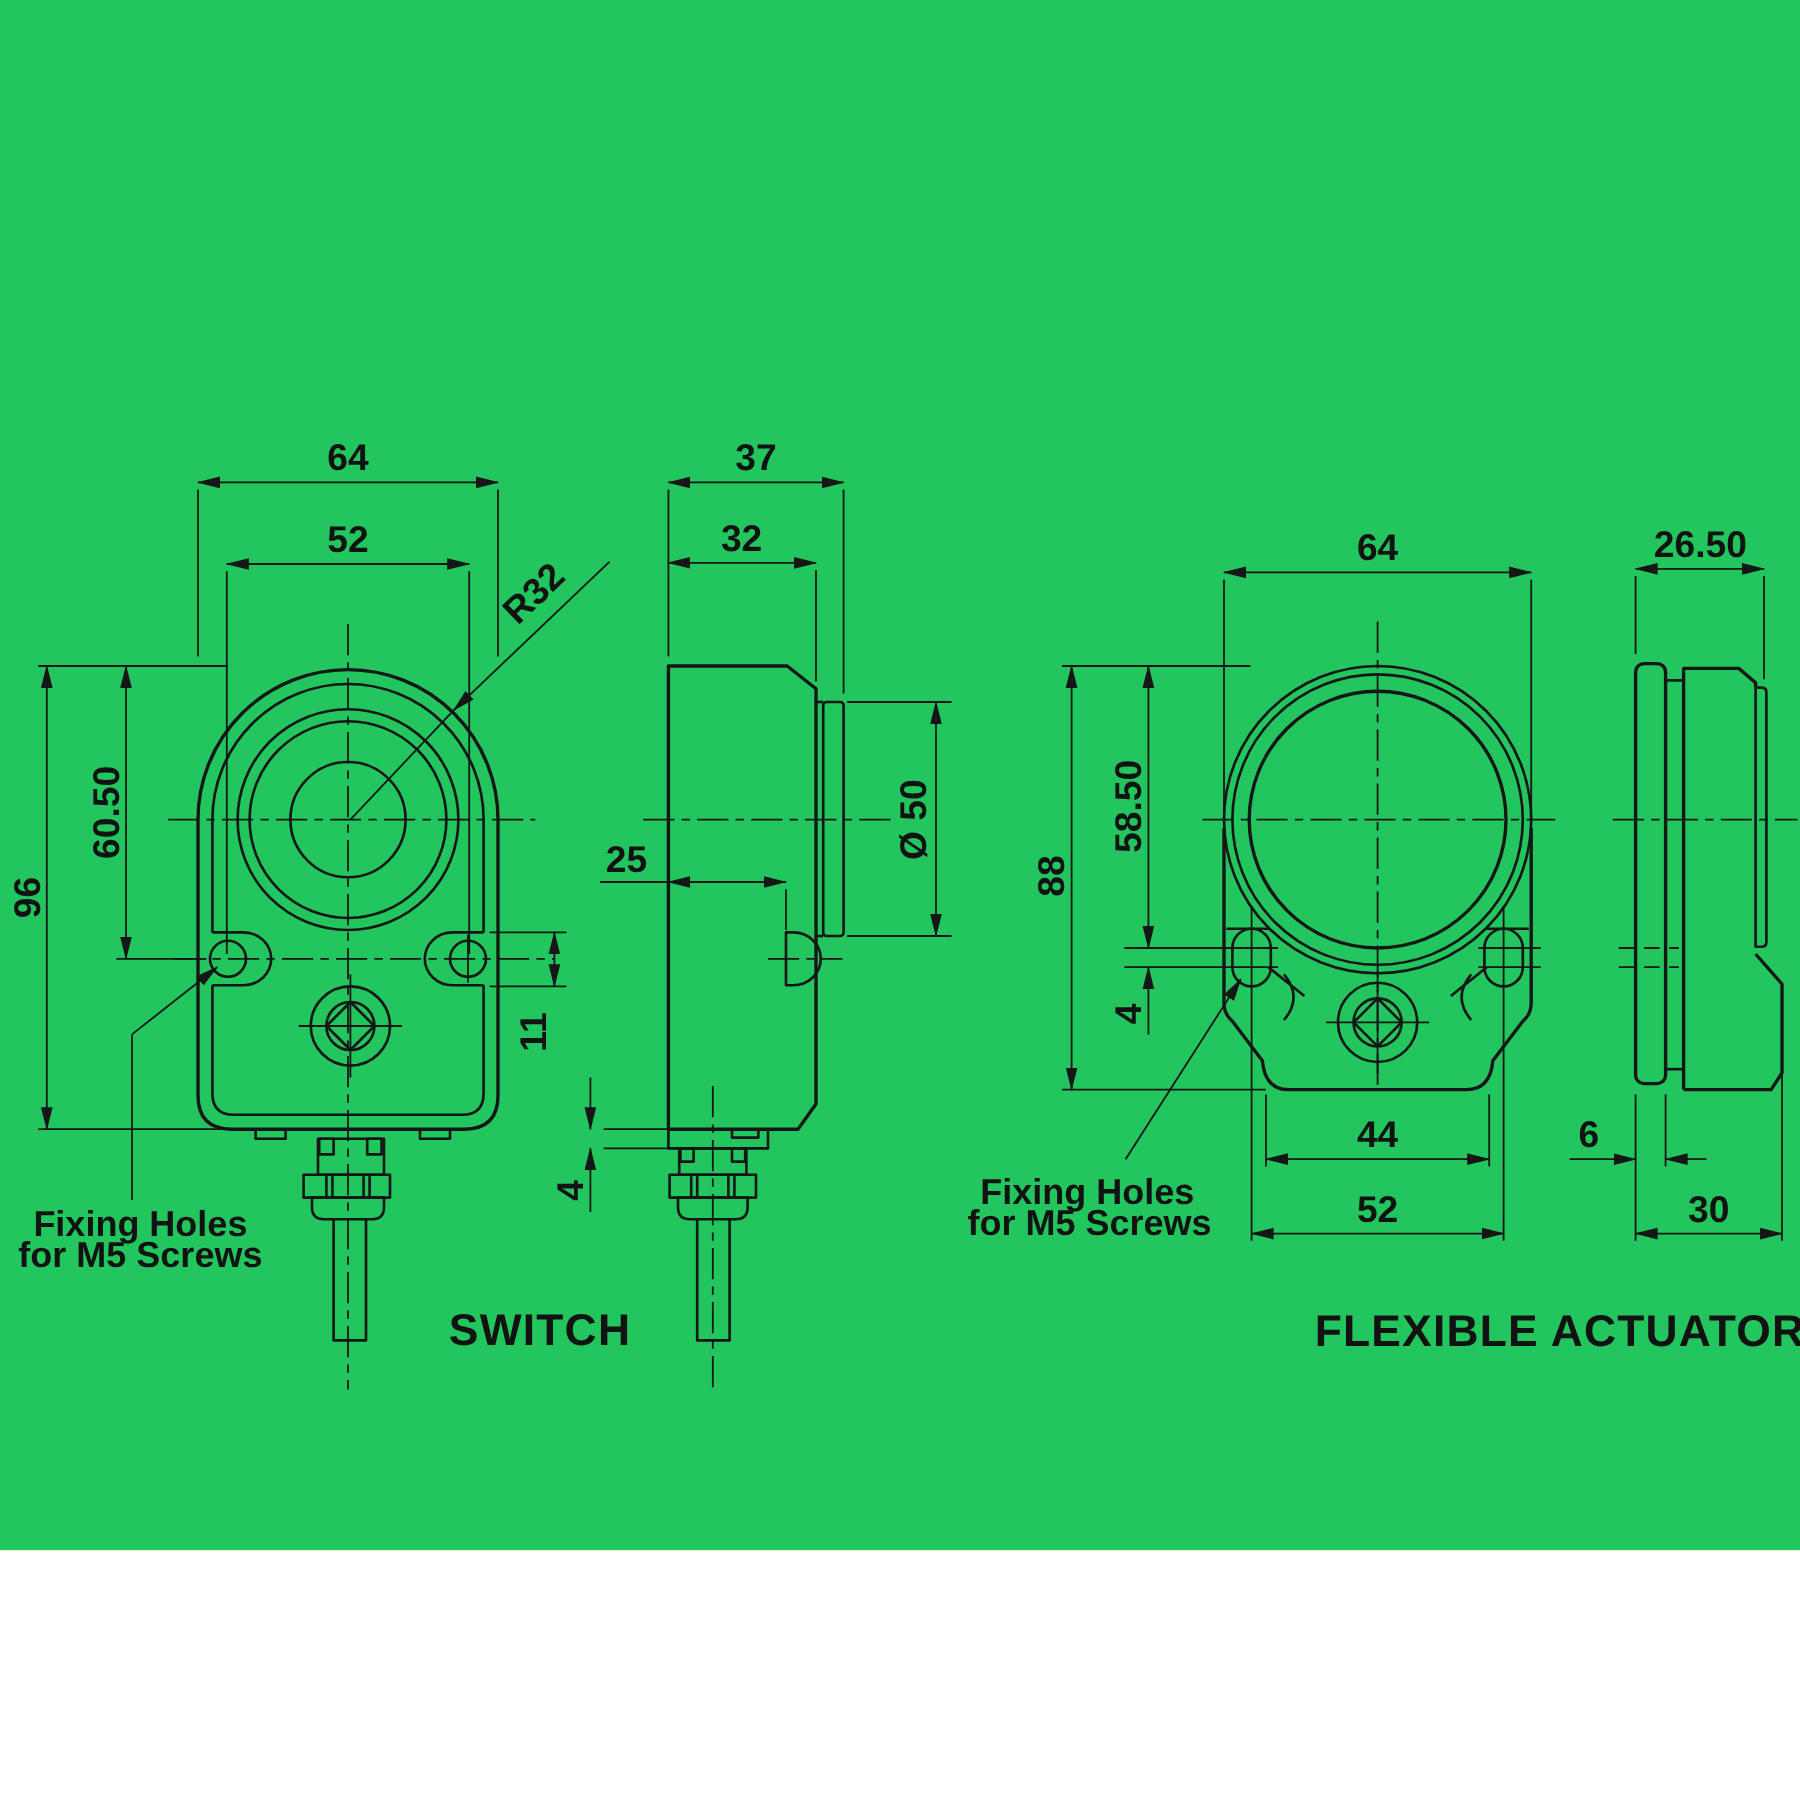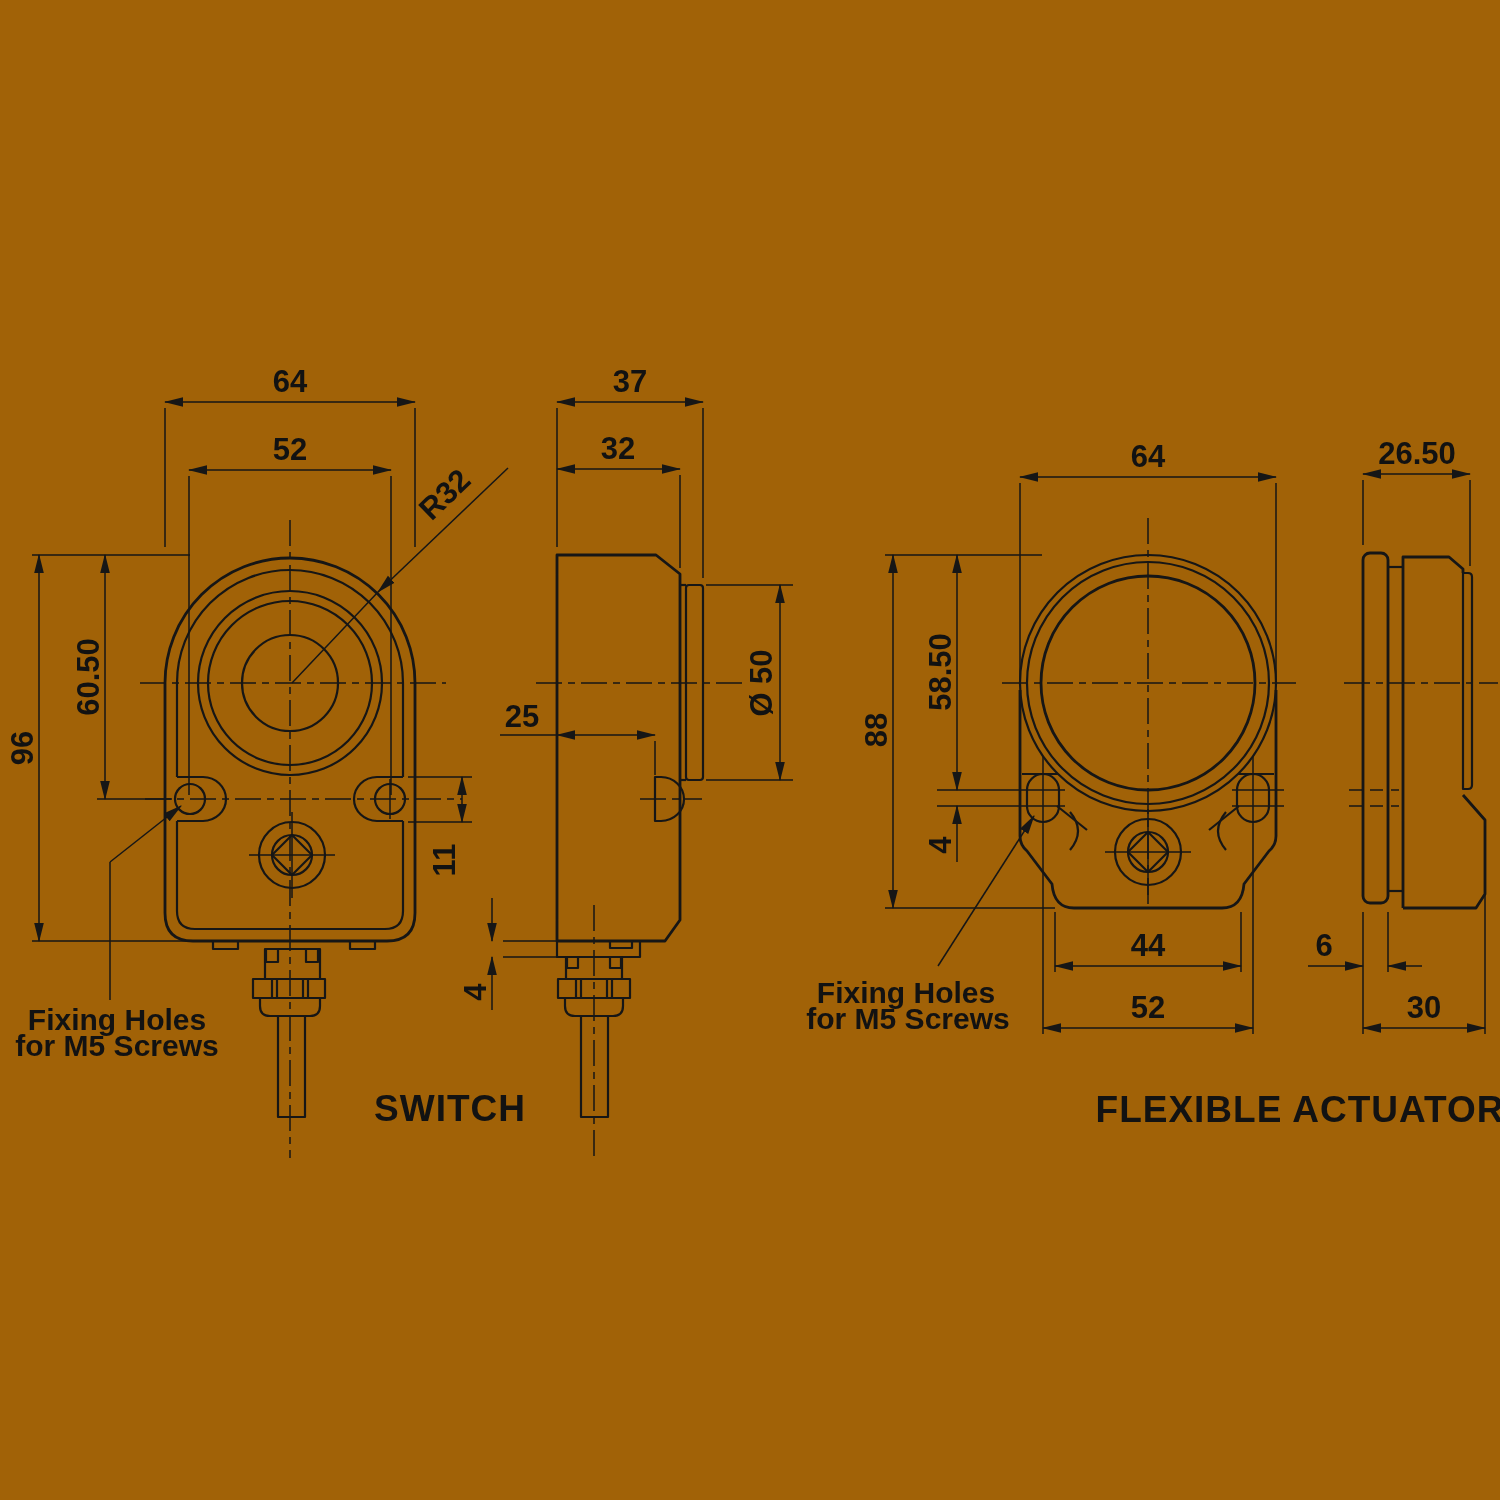--- a/index.html
+++ b/index.html
@@ -1,16 +1,16 @@
 <!DOCTYPE html>
 <html><head>
 <meta charset="utf-8">
 <style>
   html,body { margin:0; padding:0; background:#ffffff; }
-  .stage { width:1500px; height:1500px; position:relative; background:#a16207; }
+  .stage { width:1500px; height:1292px; position:relative; background:#22c55e; }
   svg { display:block; }
   .ol   { stroke:#161616; stroke-width:2.8; fill:none; stroke-linejoin:round; }
   .ol2  { stroke:#161616; stroke-width:2.2; fill:none; stroke-linejoin:round; }
   .thin { stroke:#161616; stroke-width:1.5; fill:none; }
   .cl   { stroke:#161616; stroke-width:1.5; fill:none; stroke-dasharray:26 6 7 6; }
   .dash { stroke:#161616; stroke-width:1.5; fill:none; stroke-dasharray:13 8; }
   .arrfill { fill:#161616; stroke:none; }
   text.dim   { font-family:"Liberation Sans",sans-serif; font-weight:bold; font-size:31px; fill:#121212; }
   text.note  { font-family:"Liberation Sans",sans-serif; font-weight:bold; font-size:30px; fill:#121212; }
   text.title { font-family:"Liberation Sans",sans-serif; font-weight:bold; font-size:37px; fill:#121212; letter-spacing:1px; }

